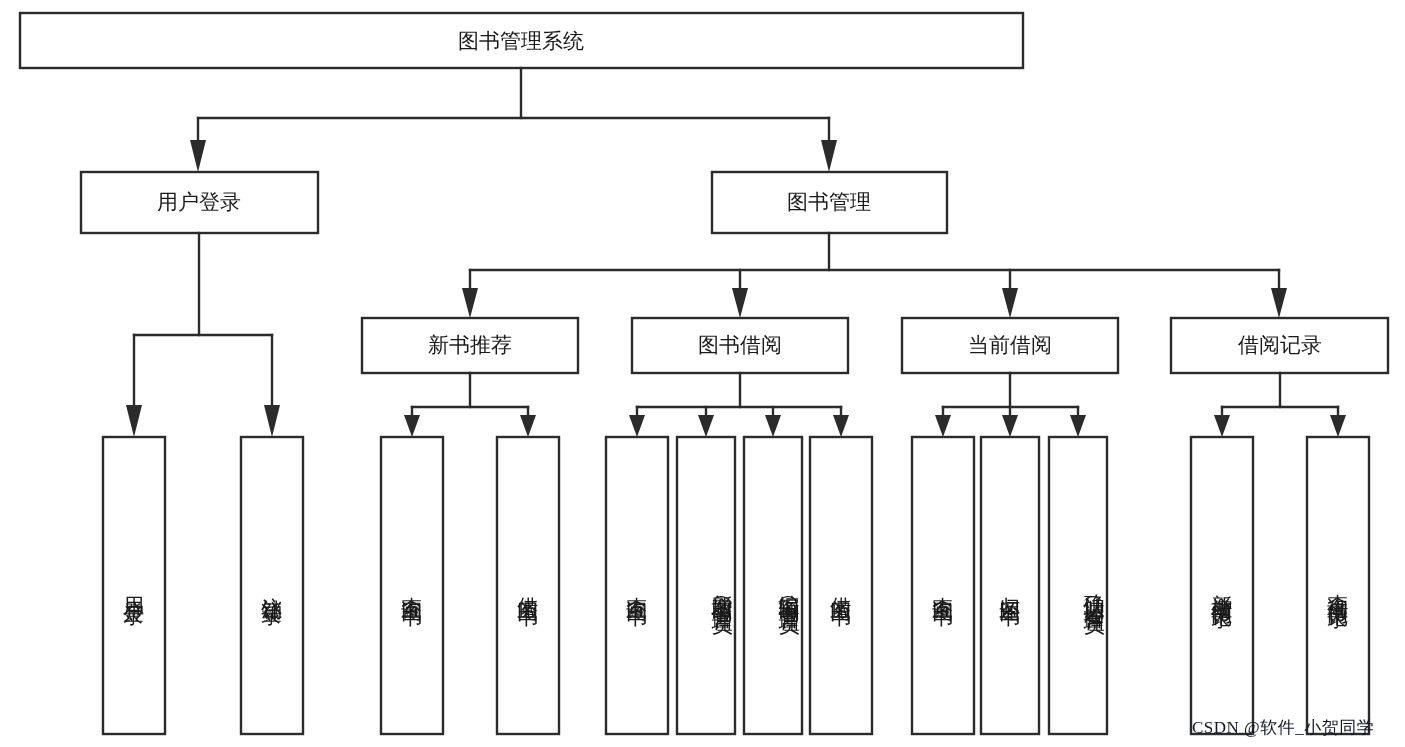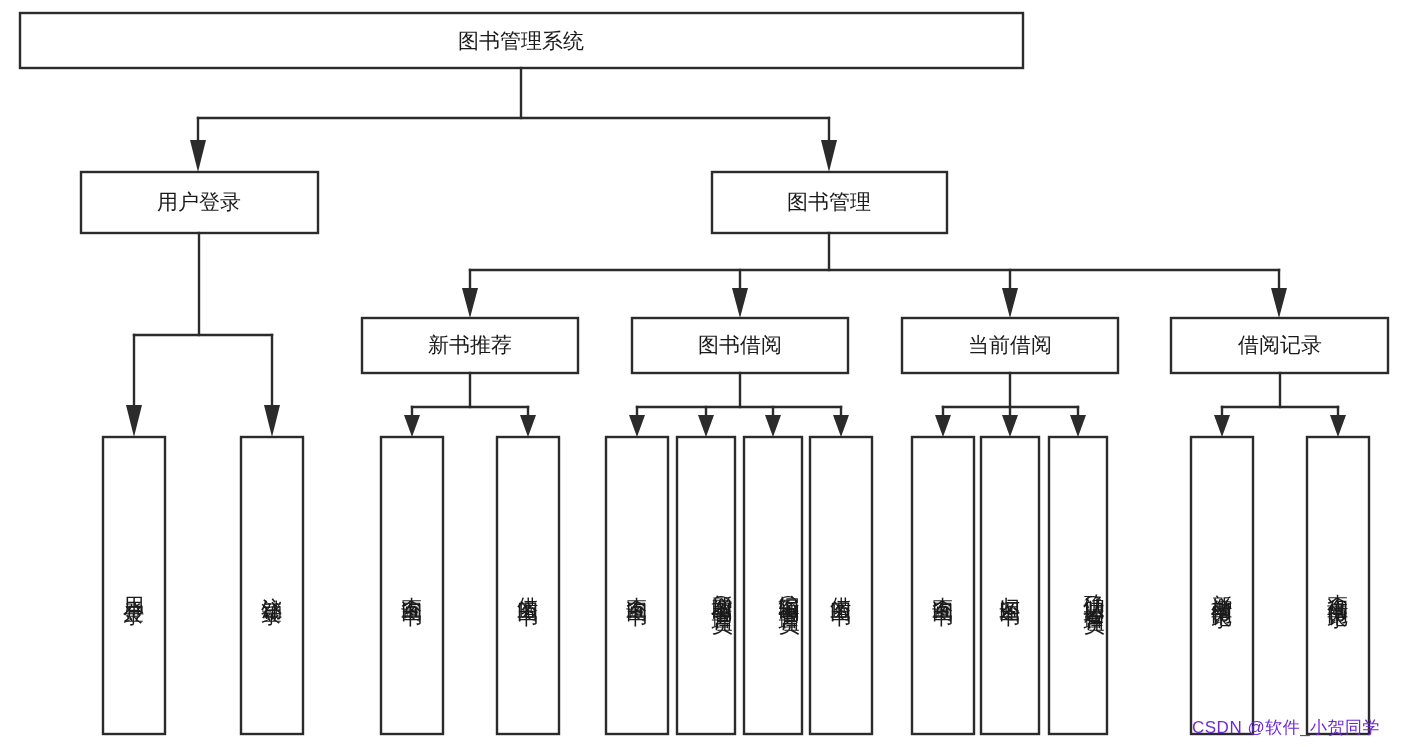--- a/index.html
+++ b/index.html
@@ -57,23 +57,23 @@
     letter-spacing: 3px;
     display: flex;
     align-items: center;
     justify-content: center;
     text-align: center;
     white-space: nowrap;
     pointer-events: none;
   }
   .watermark {
     position: absolute;
-    font-family: Liberation Sans, sans-serif;
+    font-family: Liberation Serif, serif;
     font-size: 17px;
-    color: #6d28d9;
+    color: #0f172a;
     white-space: nowrap;
     letter-spacing: 0.5px;
   }
 </style>
 </head>
 <body>
 
 <div id="diagram-root">
 
   <svg class="canvas" viewBox="0 0 1405 747">

